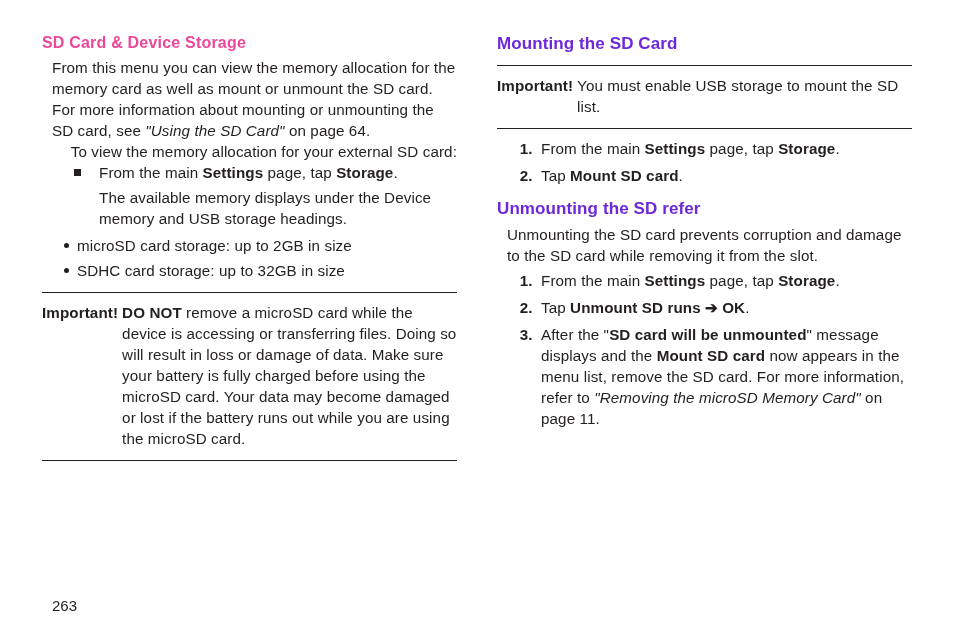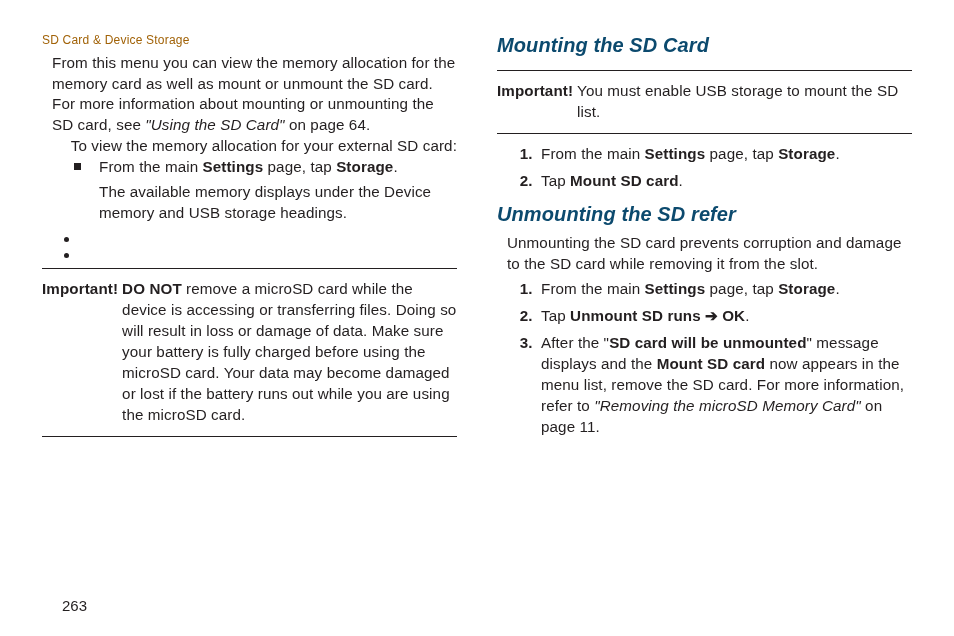--- a/index.html
+++ b/index.html
@@ -19,32 +19,31 @@
     position: relative;
   }
   .col {
     flex: 1;
     font-size: 15.2px;
     line-height: 1.38;
     letter-spacing: 0.1px;
   }
   .col p { margin: 0; }
   h2.section {
-    color: #a16207;
-    font-weight: 400;
-    font-size: 12px;
+    color: #ec4899;
+    font-weight: 700;
+    font-size: 16px;
     margin: 0 0 4px 0;
     letter-spacing: 0.2px;
     font-stretch: condensed;
   }
   h3.sub {
-    color: #0c4a6e;
-    font-style: italic;
+    color: #6d28d9;
     font-weight: 800;
-    font-size: 20px;
+    font-size: 17px;
     margin: 0 0 4px 0;
     font-stretch: condensed;
   }
   .body-indent { margin-left: 10px; }
   .para { margin-bottom: 8px; }
   .bold { font-weight: 700; }
   .ital { font-style: italic; }
   .instr-head { font-weight: 400; margin: 6px 0 8px 0; text-align: right; }
   .bullet-sq {
     display: flex;
@@ -77,21 +76,21 @@
     padding-left: 40px;
   }
   ol.steps li {
     padding-left: 4px;
     margin-bottom: 6px;
   }
   ol.steps li::marker { font-weight: 700; }
   .arrow { font-weight: 700; }
   .pagenum {
     position: absolute;
-    left: 62px;
+    left: 52px;
     bottom: 22px;
     font-size: 15px;
   }
 </style>
 </head>
 <body>
 
 <div class="page">
 
   <div class="col">
@@ -110,23 +109,25 @@
         <span class="mk"></span>
         <div>
           <span>From the main </span><span class="bold">Settings</span><span> page, tap </span><span class="bold">Storage</span><span>.</span>
           <div style="height:4px"></div>
           <span>The available memory displays under the Device memory and USB storage headings.</span>
         </div>
       </div>
 
       <div class="bullet-dot">
         <span class="mk"></span>
+        <span>microSD card storage: up to 2GB in size</span>
       </div>
       <div class="bullet-dot">
         <span class="mk"></span>
+        <span>SDHC card storage: up to 32GB in size</span>
       </div>
     </div>
 
     <div class="rule"></div>
 
     <div class="important">
       <span class="lbl">Important! </span>
       <span class="txt">
         <span class="bold">DO NOT</span><span> remove a microSD card while the device is accessing or transferring files. Doing so will result in loss or damage of data. Make sure your battery is fully charged before using the microSD card. Your data may become damaged or lost if the battery runs out while you are using the microSD card.</span>
       </span>

